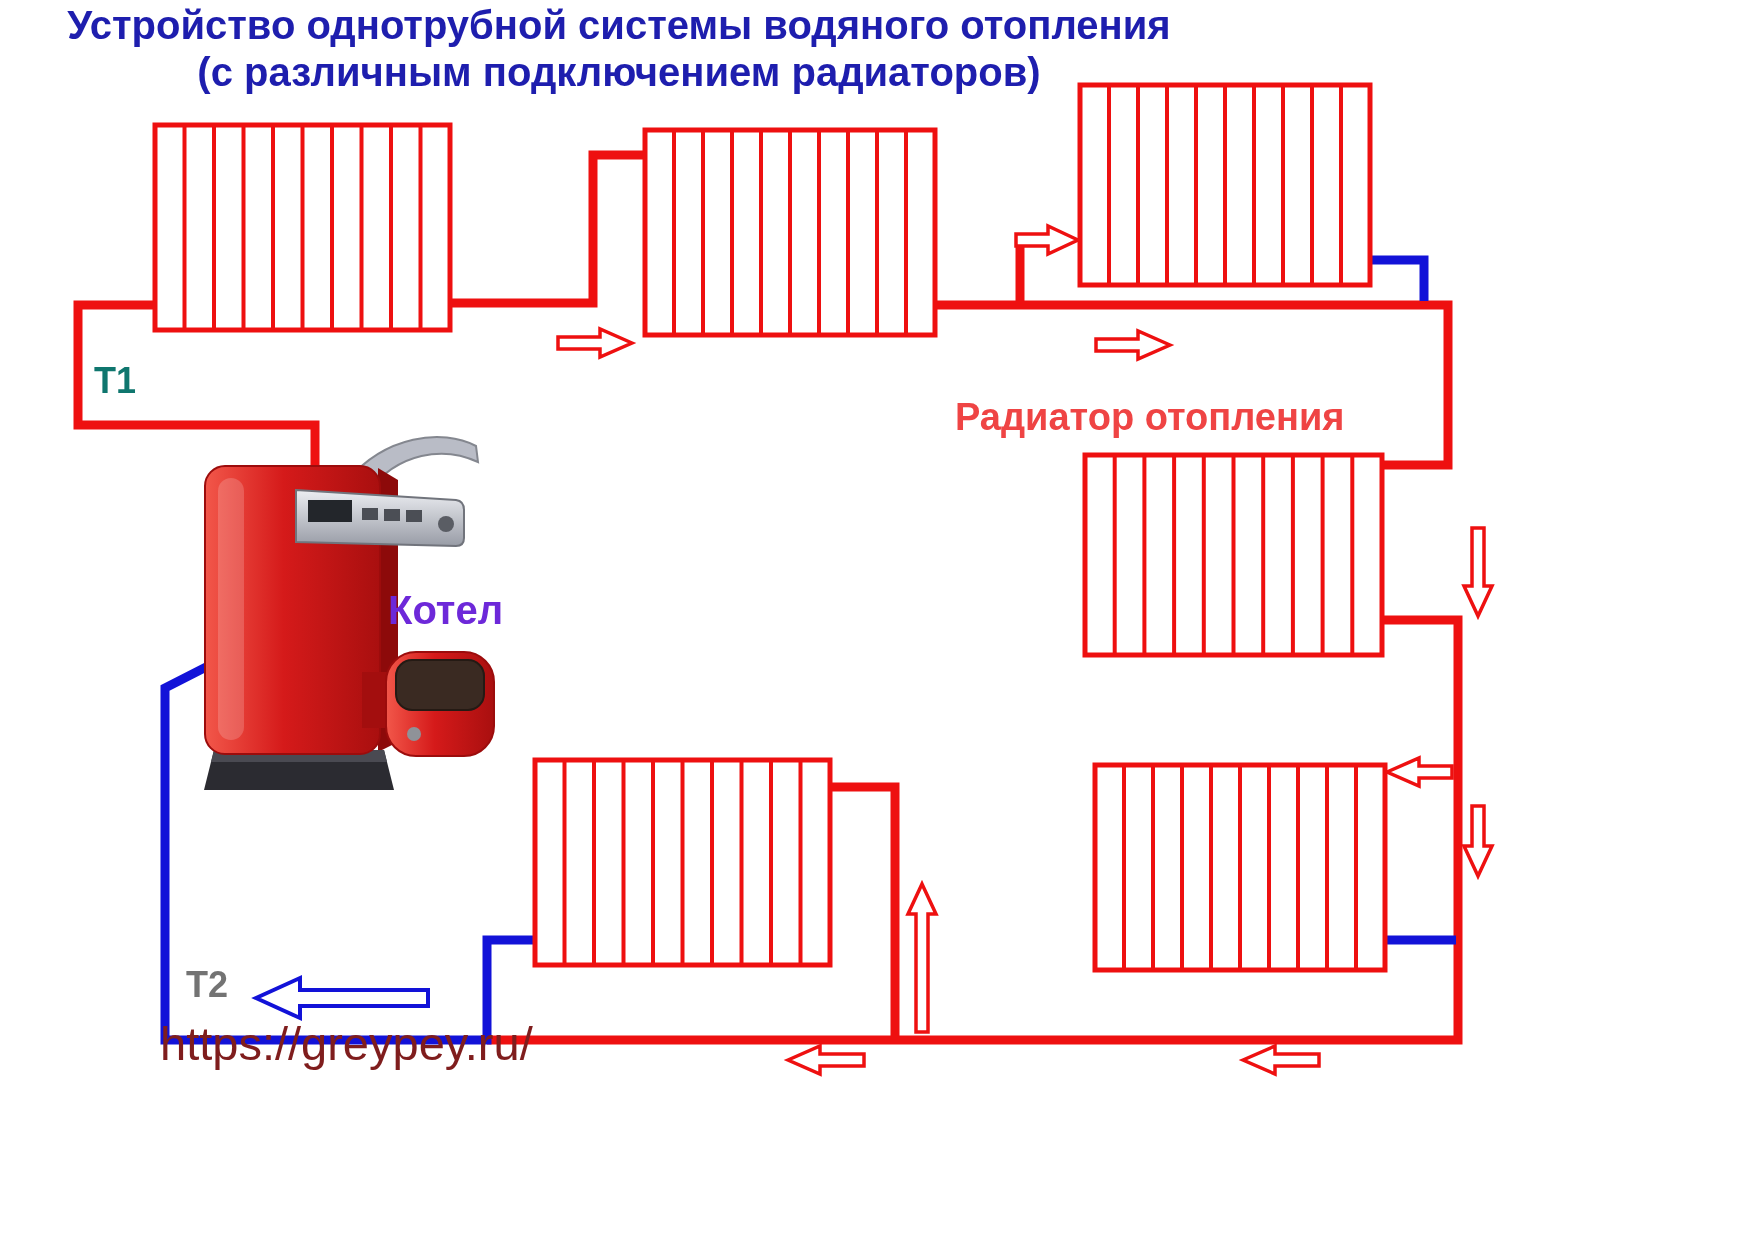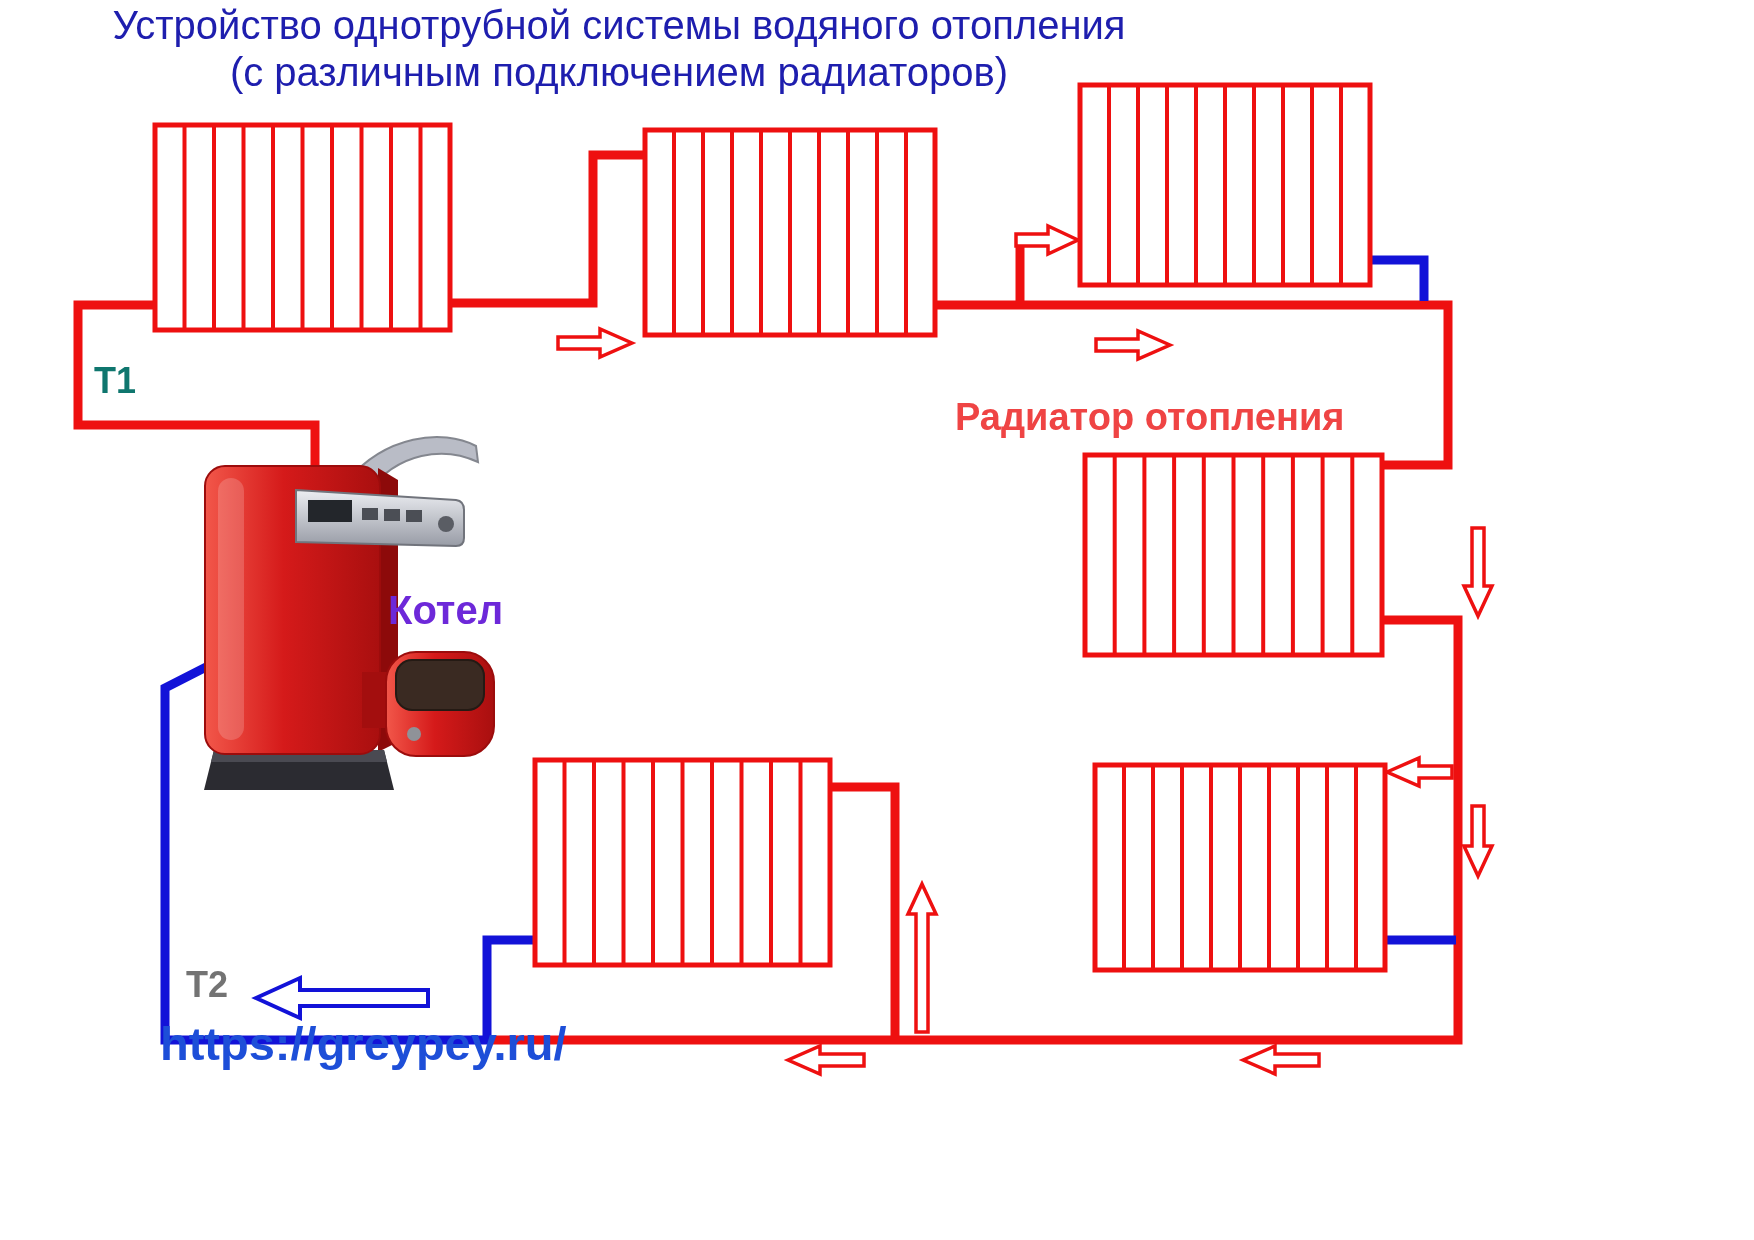--- a/index.html
+++ b/index.html
@@ -1,26 +1,26 @@
 <!DOCTYPE html>
 <html><head>
 <meta charset="utf-8">
 <style>
   *{box-sizing:border-box}
   html,body{margin:0;padding:0;background:#ffffff;font-family:"Liberation Sans",sans-serif}
   .canvas{position:relative;width:1754px;height:1240px;background:#ffffff;overflow:hidden}
   .canvas svg{position:absolute;left:0;top:0}
   .lbl{position:absolute;font-weight:bold;white-space:nowrap}
-  .title{position:absolute;left:4px;top:2px;width:1230px;text-align:center;font-weight:normal;
+  .title{position:absolute;left:4px;top:2px;width:1230px;text-align:center;font-weight:bold;
          font-size:40px;line-height:1.18;color:#1e1eae}
   .t1{left:94px;top:360px;font-size:36px;color:#0f766e}
   .t2{left:186px;top:964px;font-size:36px;color:#737373}
   .boiler-lbl{left:388px;top:588px;font-size:40px;color:#6d28d9}
   .radiator-lbl{left:955px;top:396px;font-size:38px;color:#ef4444}
-  .url{position:absolute;left:160px;top:1016px;font-size:47px;font-weight:700;color:#1d4ed8;white-space:nowrap}
+  .url{position:absolute;left:160px;top:1016px;font-size:47px;font-weight:400;color:#7f1d1d;white-space:nowrap}
 </style>
 </head>
 <body>
 
 <div class="canvas">
 
   <svg width="1754" height="1240" viewBox="0 0 1754 1240">
     <defs>
       <linearGradient id="gradBody" x1="0" y1="0" x2="1" y2="0">
         <stop offset="0" stop-color="#f2574a"></stop>

